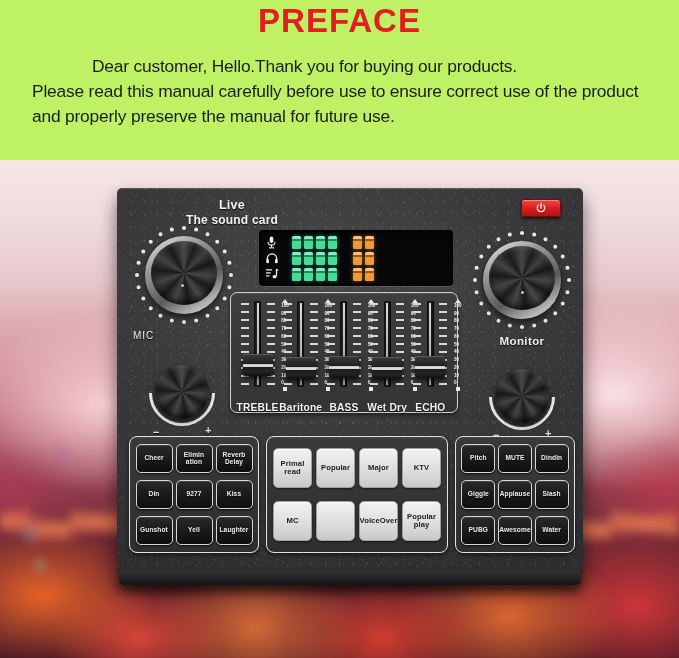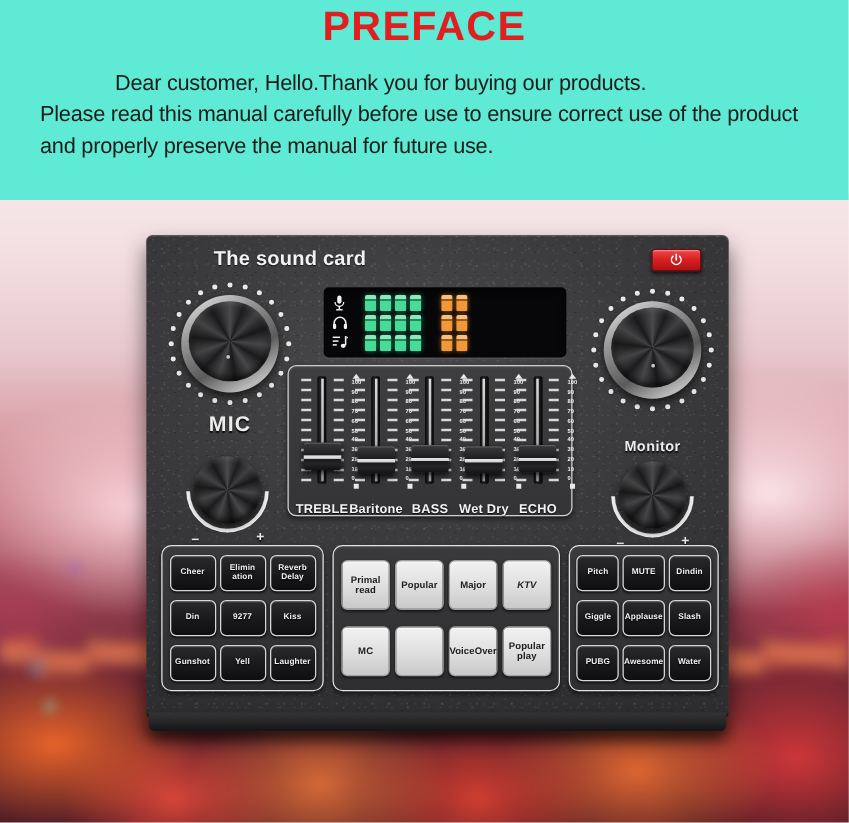--- a/index.html
+++ b/index.html
@@ -8,21 +8,21 @@
     font-family: "Liberation Sans", sans-serif;
     background: #ffffff;
     overflow: hidden;
     position: relative;
   }
 
   
   #text-block {
     position: absolute;
     left: 0; top: 0; width: 679px; height: 160px;
-    background: #5eead4;
+    background: #bef264;
     z-index: 10;
   }
   #preface-title {
     text-align: center;
     color: #e02020;
     font-size: 33px;
     font-weight: bold;
     letter-spacing: 1px;
     padding-top: 2px;
     font-family: "Liberation Sans", sans-serif;
@@ -142,21 +142,21 @@
   }
 
   
   #brand {
     position: absolute; left: 20px; top: 10px; width: 190px;
     text-align: center; color: #f2f2f2;
     text-shadow: 0 1px 1px rgba(0,0,0,.8);
     z-index: 3;
   }
   #brand .l1 { font-size: 12.5px; font-weight: bold; letter-spacing: .3px; }
-  #brand .l2 { font-size: 16px; font-weight: bold; letter-spacing: .2px; margin-top: 1px; }
+  #brand .l2 { font-size: 12px; font-weight: bold; letter-spacing: .2px; margin-top: 1px; }
 
   
   .knob-wrap { position: absolute; }
   .dot-ring { position: absolute; inset: 0; }
   .dot-ring i {
     position: absolute; width: 3.4px; height: 3.4px; border-radius: 50%;
     background: #e8e8e8; box-shadow: 0 0 1px rgba(0,0,0,.9);
     left: 50%; top: 50%; margin: -1.7px 0 0 -1.7px;
   }
   .knob-outer {
@@ -186,39 +186,39 @@
   }
   .pm {
     position: absolute; color: #e6e6e6; font-size: 11px; font-weight: bold;
     text-shadow: 0 1px 1px rgba(0,0,0,.9);
   }
 
   #mic-knob   { left: 16px;  top: 36px;  width: 102px; height: 102px; }
   #mic-knob .knob-outer { left: 12px; top: 12px; width: 78px; height: 78px; }
   #mic-knob .knob-face  { left: 18px; top: 17px; width: 66px; height: 64px; }
   #mic-knob .knob-pip   { left: 48px; top: 60px; }
-  #mic-label  { position:absolute; left: 16px; top: 142px; width: 102px; text-align:center;
-                color:#ededed; font-size:17px; font-weight:bold; letter-spacing:.9px;
+  #mic-label  { position:absolute; left: 16px; top: 142px; width: 102px; text-align:left;
+                color:#ededed; font-size:10px; font-weight:normal; letter-spacing:.9px;
                 text-shadow:0 1px 1px rgba(0,0,0,.9); }
 
   #music-knob { left: 32px; top: 172px; width: 66px; height: 66px; }
   #music-knob .knob-face { left: 6px; top: 5px; width: 54px; height: 54px;
       box-shadow: inset 0 2px 4px rgba(255,255,255,.12), inset 0 -3px 6px rgba(0,0,0,.75), 0 3px 6px rgba(0,0,0,.6); }
   #music-knob .knob-arc  { left: 0px; top: 0px; width: 66px; height: 66px; }
   #music-label { position:absolute; left: 22px; top: 249px; width: 86px; text-align:center;
                 color:#ededed; font-size:11px; font-weight:bold; letter-spacing:.8px;
                 text-shadow:0 1px 1px rgba(0,0,0,.9); }
   #music-minus { left: 36px; top: 238px; }
   #music-plus  { left: 88px; top: 236px; }
 
   #monitor-knob { left: 354px; top: 41px; width: 102px; height: 102px; }
   #monitor-knob .knob-outer { left: 12px; top: 12px; width: 78px; height: 78px; }
   #monitor-knob .knob-face  { left: 18px; top: 17px; width: 66px; height: 64px; }
   #monitor-knob .knob-pip   { left: 50px; top: 62px; }
-  #monitor-label { position:absolute; left: 354px; top: 164px; width: 102px; text-align:center;
+  #monitor-label { position:absolute; left: 354px; top: 147px; width: 102px; text-align:center;
                 color:#ededed; font-size:11.5px; font-weight:bold; letter-spacing:.4px;
                 text-shadow:0 1px 1px rgba(0,0,0,.9); }
 
   #record-knob { left: 372px; top: 176px; width: 66px; height: 66px; }
   #record-knob .knob-face { left: 6px; top: 5px; width: 54px; height: 54px;
       box-shadow: inset 0 2px 4px rgba(255,255,255,.12), inset 0 -3px 6px rgba(0,0,0,.75), 0 3px 6px rgba(0,0,0,.6); }
   #record-knob .knob-arc  { left: 0px; top: 0px; width: 66px; height: 66px; }
   #record-label { position:absolute; left: 362px; top: 252px; width: 86px; text-align:center;
                 color:#ededed; font-size:11px; font-weight:bold; letter-spacing:.5px;
                 text-shadow:0 1px 1px rgba(0,0,0,.9); }
@@ -397,20 +397,21 @@
 <div id="photo">
   <div id="bg-crowd"></div>
   <div id="bg-hands"></div>
   <div id="bg-spots"></div>
 
   <div id="sound-card">
     <div id="device-body"></div>
     <div id="device-lip"></div>
 
     <div id="brand">
+      <div class="l1">Live</div>
       <div class="l2">The sound card</div>
     </div>
 
     <div id="power-button">
       <svg id="power-icon" viewBox="0 0 24 24">
         <path d="M12 3 v9" stroke="#fff" stroke-width="2.6" stroke-linecap="round" fill="none"></path>
         <path d="M6.6 6.2 a7.6 7.6 0 1 0 10.8 0" stroke="#fff" stroke-width="2.4" fill="none" stroke-linecap="round"></path>
       </svg>
     </div>
 
@@ -845,21 +846,21 @@
         <div class="pad light" style="flex-direction: column;">
           <span style="display: block;">Primal</span>
           <span style="display: block;">read</span>
         </div>
         <div class="pad light" style="flex-direction: column;">
           <span style="display: block;">Popular</span>
         </div>
         <div class="pad light" style="flex-direction: column;">
           <span style="display: block;">Major</span>
         </div>
-        <div class="pad light big" style="flex-direction: column; font-style: italic;">
+        <div class="pad light big" style="flex-direction: column;">
           <span style="display: block;">KTV</span>
         </div>
         <div class="pad light big" style="flex-direction: column;">
           <span style="display: block;">MC</span>
         </div>
         <div class="pad light"></div>
         <div class="pad light" style="">
           <span style="display: block;">Voice</span>
           <span style="display: block;">Over</span>
         </div>

